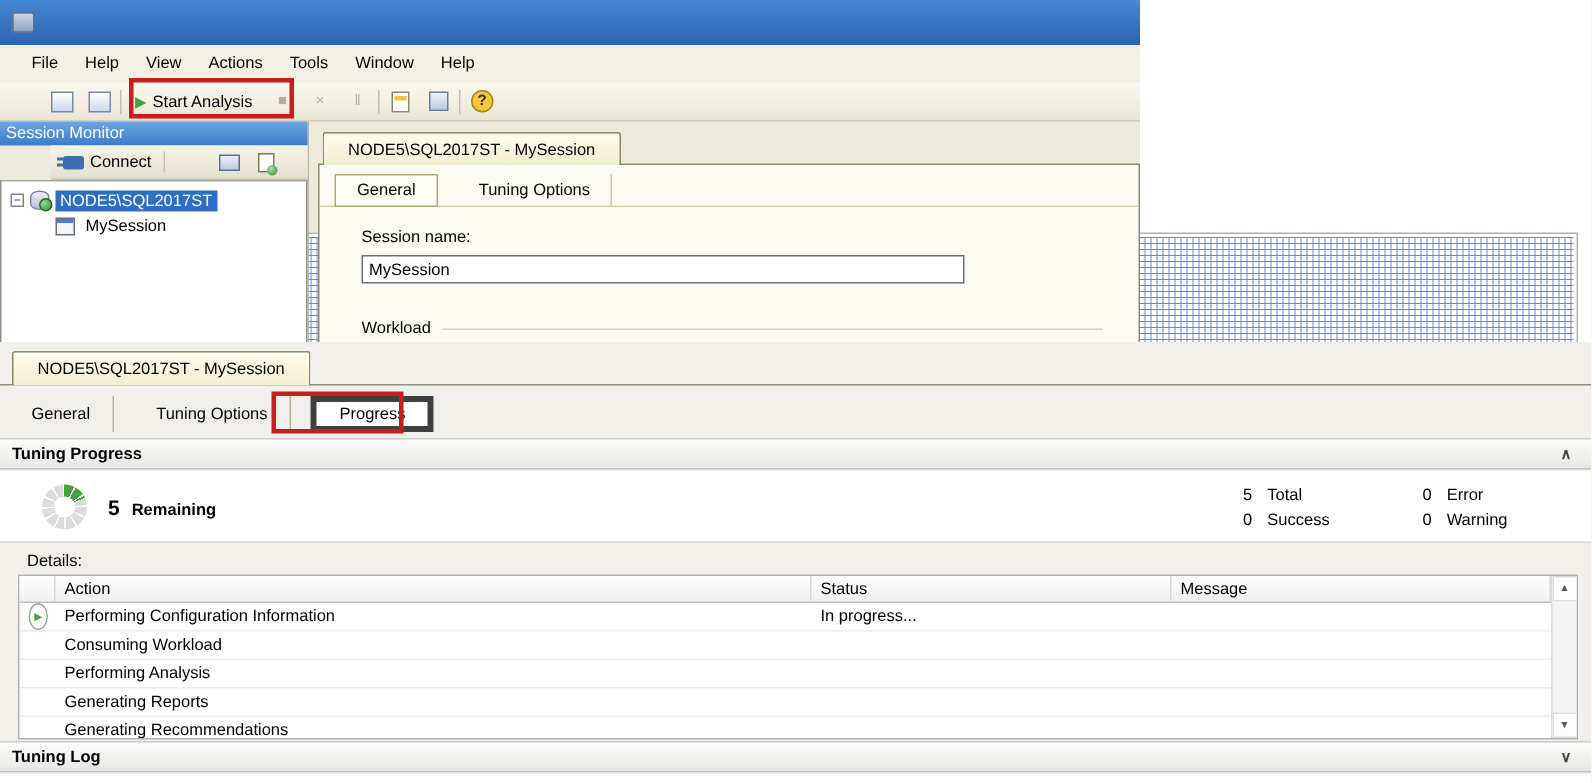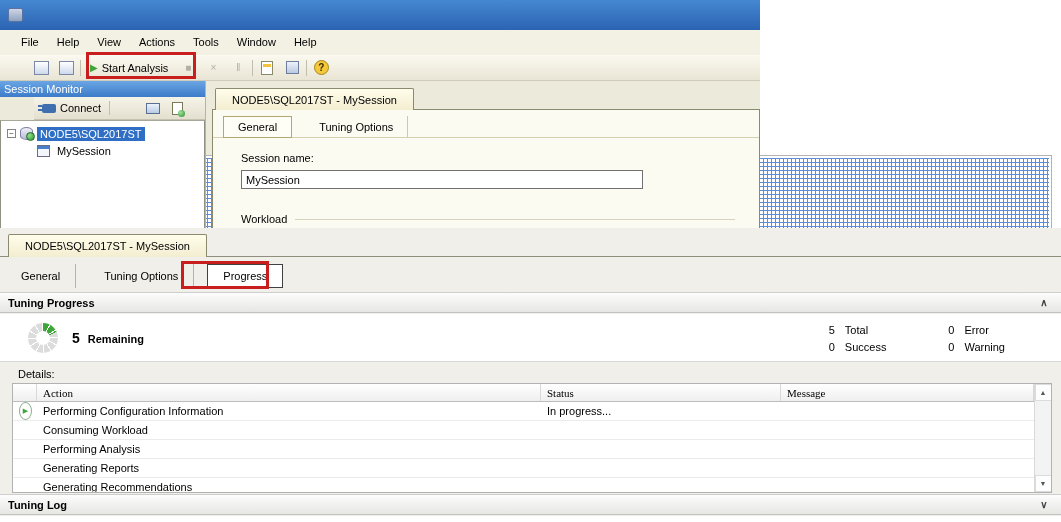--- a/index.html
+++ b/index.html
@@ -66,21 +66,21 @@
   .session-input { width:402px; height:19px; border:1px solid #707070; padding:0 4px; font:inherit; background:#fff; display:block; }
   .group-row { display:flex; align-items:center; gap:8px; margin-top:24px; padding-right:24px; }
   .group-line { flex:1; border-top:1px solid #d6d2bc; }
 
   
   #bottom-panel { position:absolute; left:0; top:228px; width:1061px; height:288px; background:#f1efea; z-index:5; }
   .bp-tabline { position:absolute; top:28px; left:0; right:0; border-top:1px solid #8f8f7d; }
   .doc-tab.bp { top:6px; left:8px; height:23px; z-index:3; }
   .inner-tabs.bp { position:absolute; top:36px; left:6px; border:none; padding:0; height:24px; }
   .inner-tabs.bp .inner-tab { height:24px; border-right:1px solid #b9b49c; padding:0 15px; }
-  .inner-tabs.bp .inner-tab.active { background:#fff; border:1px solid #404040; height:24px; margin:0; }
+  .inner-tabs.bp .inner-tab.active { background:#fff; border:4px solid #404040; height:24px; margin:0; }
 
   .section-header { position:absolute; left:0; right:0; height:21px; background:linear-gradient(#fdfdfd,#e6e6e3); border-top:1px solid #cecece; border-bottom:1px solid #c2c2c0; display:flex; align-items:center; padding:0 8px; font-weight:bold; }
   #tuning-progress-header { top:64px; }
   #tuning-log-header { top:266px;justify-content:space-between; }
   .chevron { margin-left:auto; width:18px; text-align:center; font-size:10px; color:#444; }
 
   .progress-strip { position:absolute; top:86px; left:0; right:0; height:48px; background:#fff; border-bottom:1px solid #d8d8d8; display:flex; align-items:center; padding-left:28px; }
   .spinner { width:30px; height:30px; border-radius:50%; position:relative; flex:none;
     background:conic-gradient(var(--progress_green,#3fa53a) 0 65deg,#dcdcdc 65deg 360deg); }
   .spinner::before { content:""; position:absolute; inset:0; border-radius:50%; background:repeating-conic-gradient(transparent 0 25deg,#fff 25deg 30deg); }
@@ -89,21 +89,21 @@
   .remaining .count { font-size:14px; }
   .stats { position:absolute; right:56px; top:7px; display:flex; gap:56px; }
   .stat { display:flex; height:17px; align-items:center; }
   .stat .v { width:12px; text-align:right; }
   .stat .l { margin-left:10px;text-align:center; }
 
   .details-label { position:absolute; top:140px; left:18px; }
 
   .grid { position:absolute; top:155px; left:12px; width:1040px; height:110px; background:#fff; border:1px solid #b2b2b2; overflow:hidden; padding-right:17px; }
   .grid-header { display:flex; height:18px; background:linear-gradient(#ffffff,#efefef); border-bottom:1px solid #bdbdbd; }
-  .grid-header span { border-right:1px solid #d8d8d8; display:flex; align-items:center; padding-left:6px;font-family:Liberation Serif, serif; }
+  .grid-header span { border-right:1px solid #d8d8d8; display:flex; align-items:center; padding-left:6px; }
   .c0 { width:24px; flex:none; }
   .c1 { width:504px; flex:none; }
   .c2 { width:240px; flex:none; }
   .c3 { flex:1; }
   .grid-row { display:flex; height:19px; border-bottom:1px solid #ececec; }
   .grid-row span { padding-left:6px; display:flex; align-items:center; height:100%; white-space:nowrap; overflow:hidden; }
   .grid-row .c0 { justify-content:center; padding-left:0; }
   .play-circle { width:13px; height:13px; border:1px solid #8fae8f; border-radius:50%; display:flex; align-items:center; justify-content:center; color:var(--progress_green,#3fa53a); font-size:7px; padding-left:1px !important; }
   .vscroll { position:absolute; right:0; top:0; bottom:0; width:17px; background:#f3f3f3; border-left:1px solid #d9d9d9; display:flex; flex-direction:column; justify-content:space-between; align-items:center; }
   .sb { width:17px; height:17px; background:#fdfdfd; border:1px solid #dcdcdc; display:flex; align-items:center; justify-content:center; font-size:7px; color:#555; padding-left:0 !important; }

